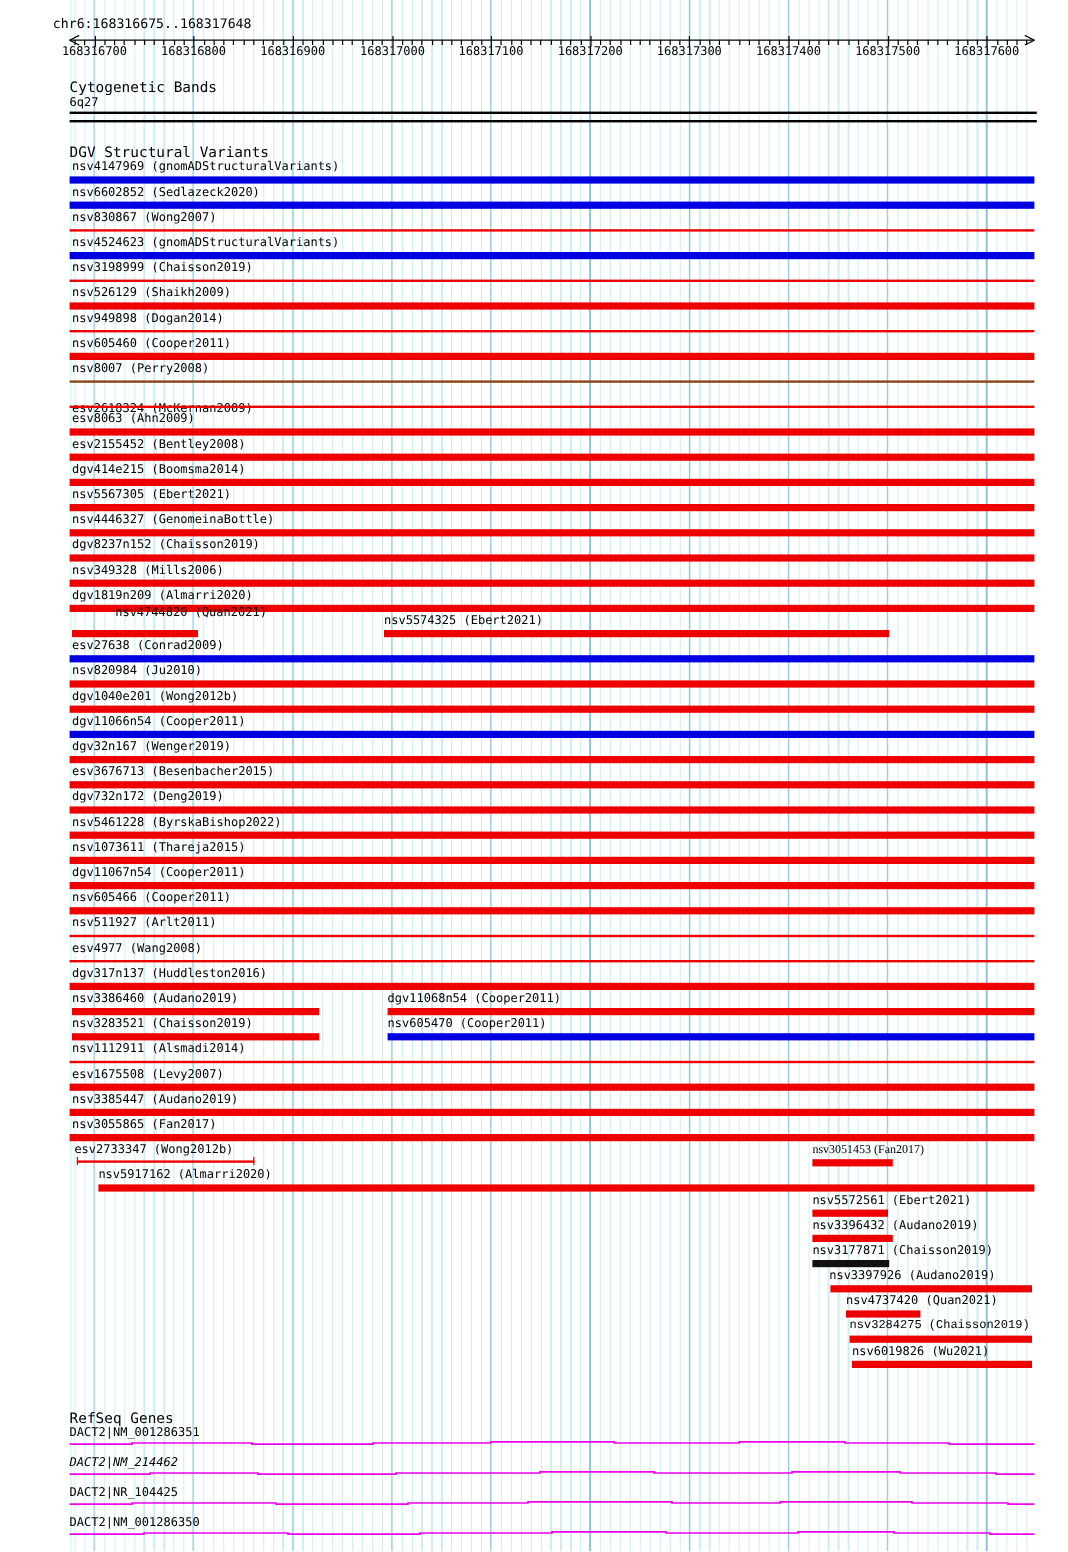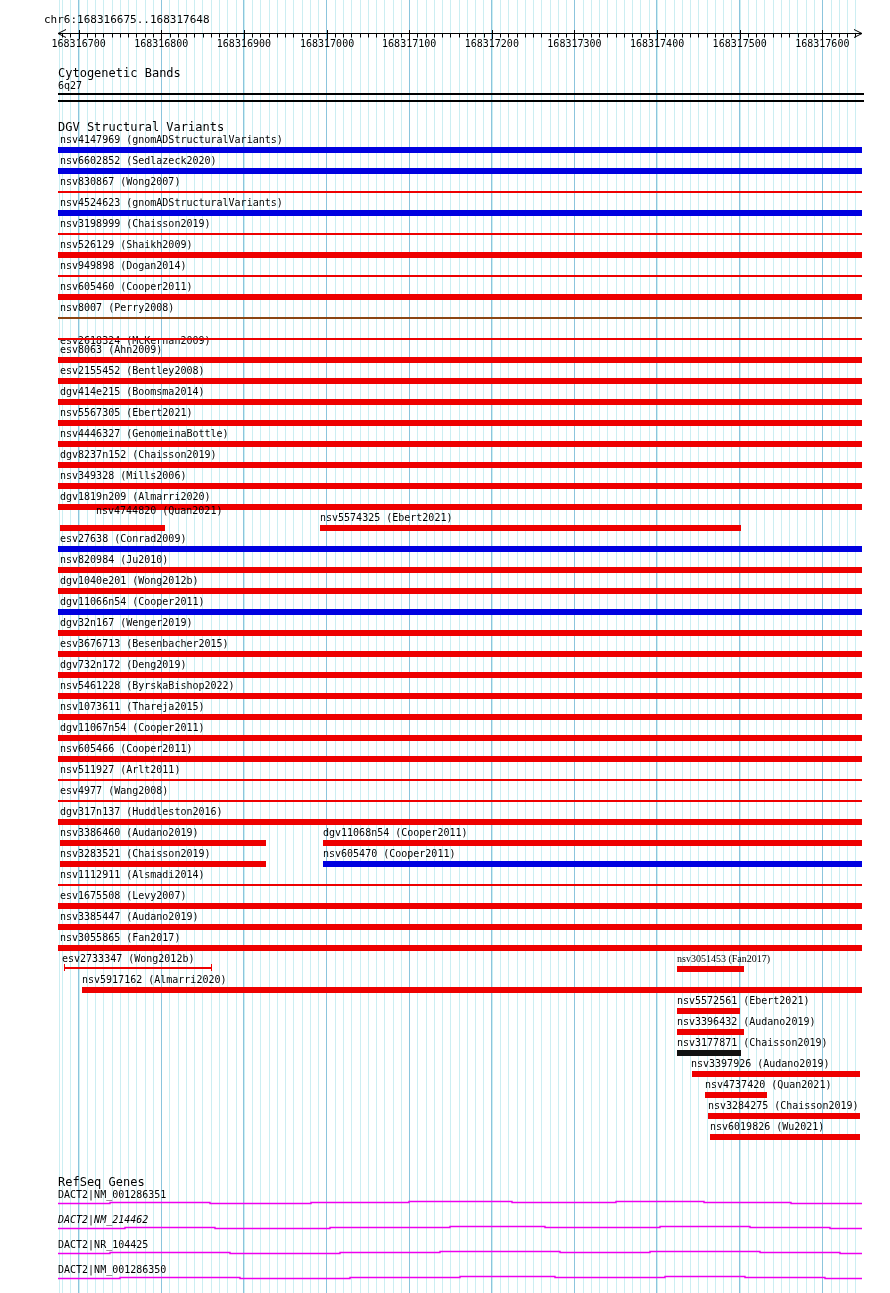--- a/index.html
+++ b/index.html
@@ -245,21 +245,21 @@
       <div class="lbl" style="left: 677px; top: 995px;">nsv5572561 (Ebert2021)</div>
       <div class="bar" style="left: 677px; top: 1008px; width: 63px; height: 6px; background: rgb(238, 0, 0);"></div>
       <div class="lbl" style="left: 677px; top: 1016px;">nsv3396432 (Audano2019)</div>
       <div class="bar" style="left: 677px; top: 1029px; width: 67px; height: 6px; background: rgb(238, 0, 0);"></div>
       <div class="lbl" style="left: 677px; top: 1037px;">nsv3177871 (Chaisson2019)</div>
       <div class="bar" style="left: 677px; top: 1050px; width: 64px; height: 6px; background: rgb(17, 17, 17);"></div>
       <div class="lbl" style="left: 691px; top: 1058px;">nsv3397926 (Audano2019)</div>
       <div class="bar" style="left: 692px; top: 1071px; width: 168px; height: 6px; background: rgb(238, 0, 0);"></div>
       <div class="lbl" style="left: 705px; top: 1079px;">nsv4737420 (Quan2021)</div>
       <div class="bar" style="left: 705px; top: 1092px; width: 62px; height: 6px; background: rgb(238, 0, 0);"></div>
-      <div class="lbl" style="left: 708px; top: 1100px;">nsv3284275 (Chaisson2019)</div>
+      <div class="lbl" style="left: 708px; top: 1100px; font-family: Liberation Mono, monospace;">nsv3284275 (Chaisson2019)</div>
       <div class="bar" style="left: 708px; top: 1113px; width: 152px; height: 6px; background: rgb(238, 0, 0);"></div>
       <div class="lbl" style="left: 710px; top: 1121px;">nsv6019826 (Wu2021)</div>
       <div class="bar" style="left: 710px; top: 1134px; width: 150px; height: 6px; background: rgb(238, 0, 0);"></div>
     </div>
 
   <div class="hdr" style="left:58px;top:1176px;">RefSeq Genes</div>
   <div id="refseq-rows">
       <div class="lbl" style="left: 58px; top: 1189px;">DACT2|NM_001286351</div>
       <div class="lbl" style="left: 58px; top: 1214px; font-style: italic;">DACT2|NM_214462</div>
       <div class="lbl" style="left: 58px; top: 1239px;">DACT2|NR_104425</div>

